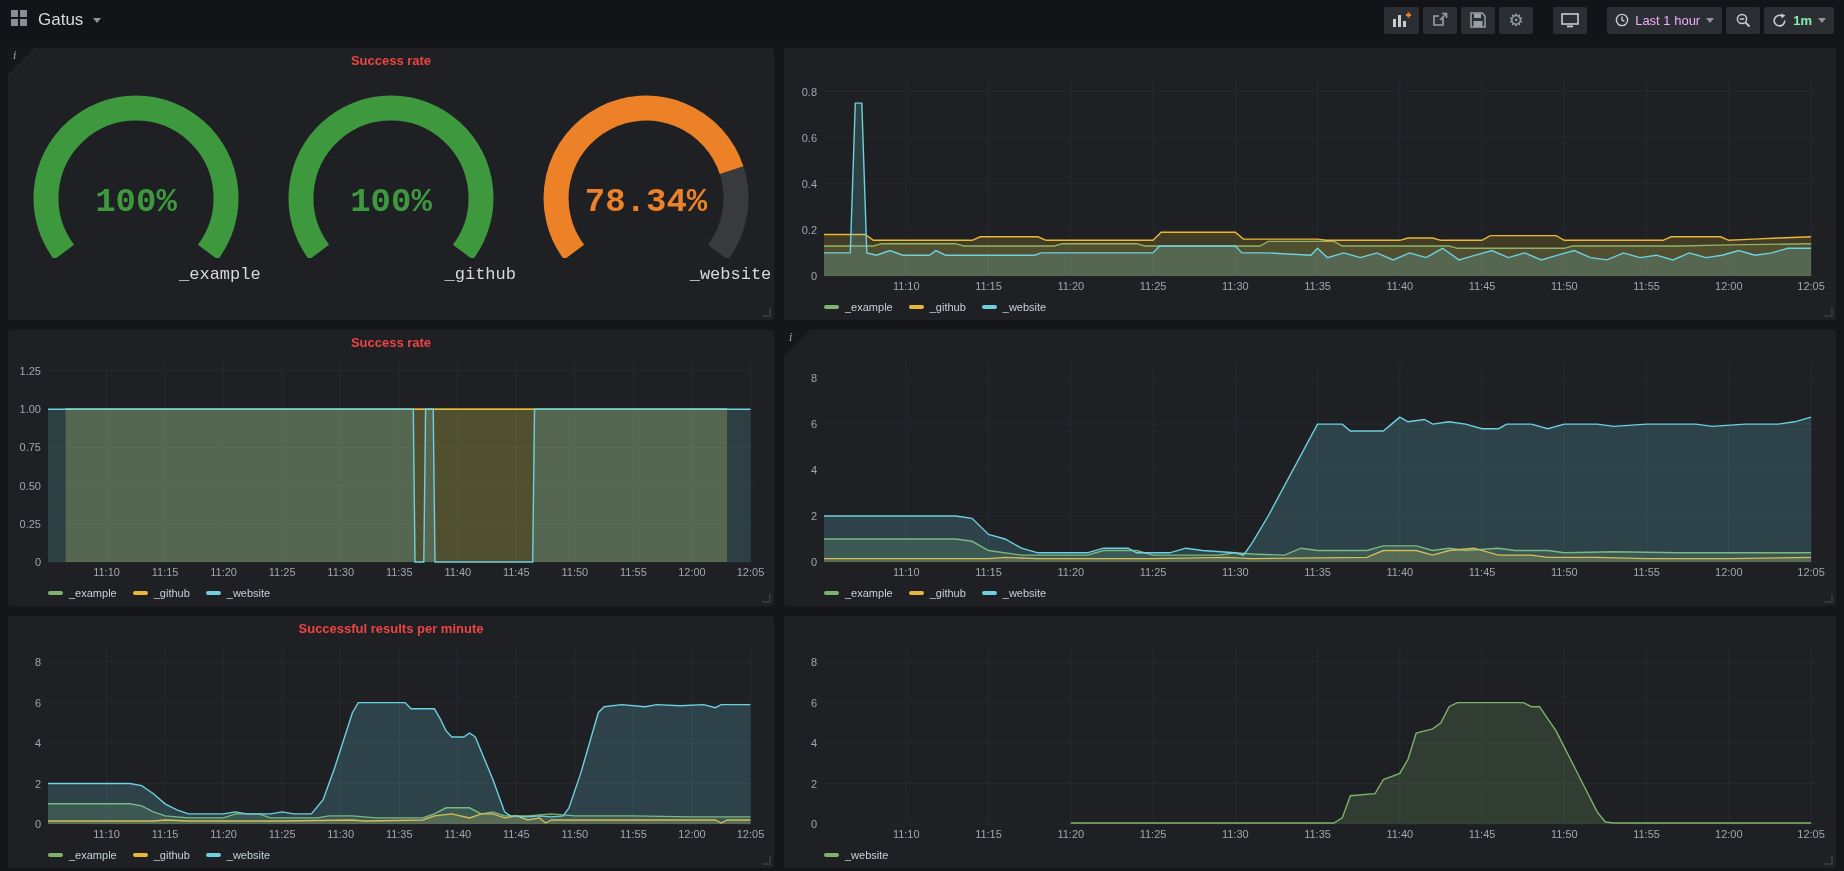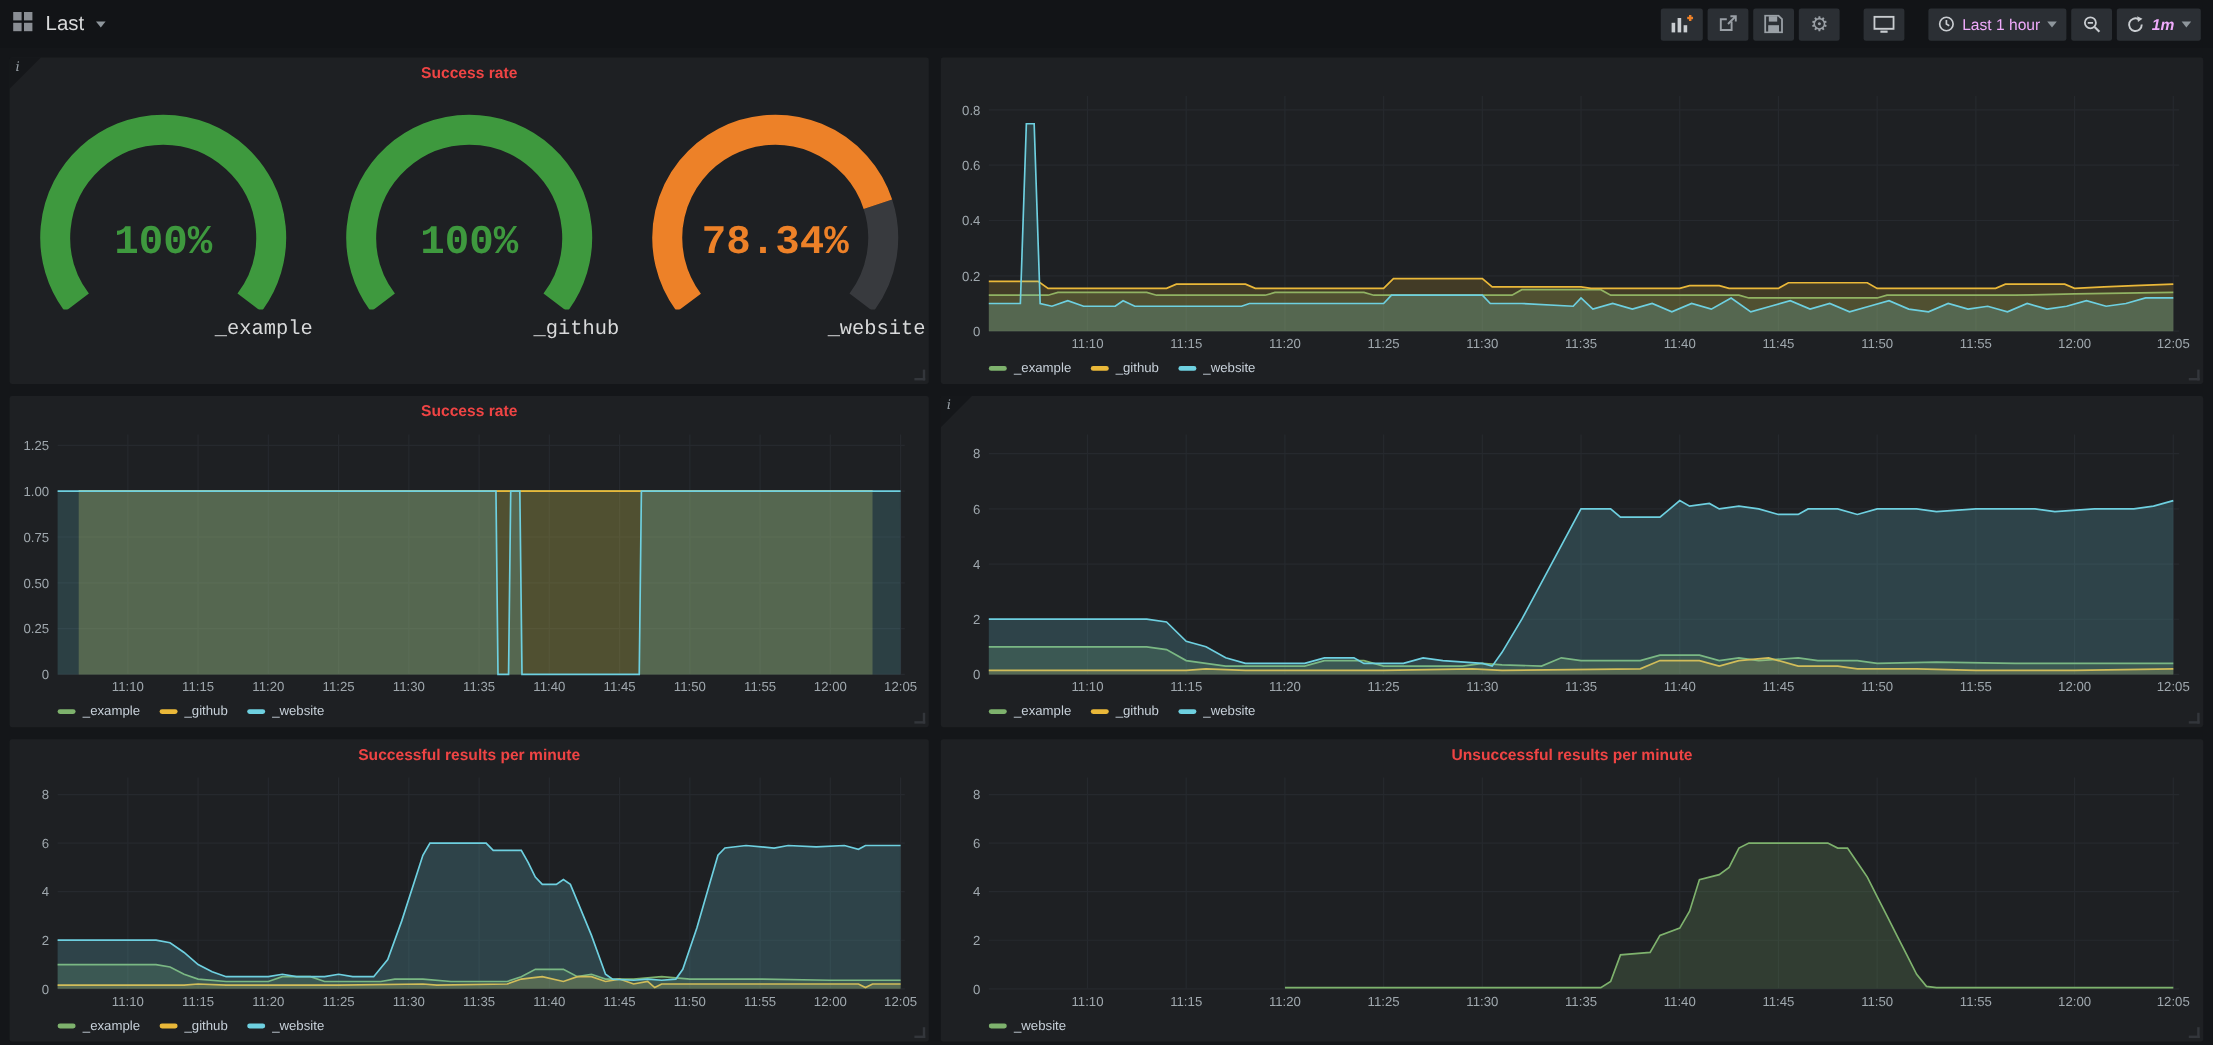--- a/index.html
+++ b/index.html
@@ -16,21 +16,21 @@
   .dash-title{color:#d8d9da;font-size:17px;}
   .caret{width:0;height:0;border-left:4px solid transparent;border-right:4px solid transparent;
     border-top:5px solid #8e969c;display:inline-block;}
   .nav-right{margin-left:auto;display:flex;align-items:center;}
   .navbtn{height:27px;min-width:34px;background:#2b2f34;border:none;border-radius:2px;
     display:flex;align-items:center;justify-content:center;gap:6px;margin-left:4px;
     padding:0 8px;color:#9aa0a6;cursor:pointer;font-family:inherit;}
   .navbtn svg{display:block;}
   .navgap{width:16px;}
   .time-label{color:#f0abfc;font-size:13px;}
-  .refresh-label{color:#f0abfc;font-size:13px;font-weight:bold;font-style:italic;}
+  .refresh-label{color:#86efac;font-size:13px;font-weight:bold;}
   .gear-glyph{font-size:17px;line-height:17px;color:#9aa0a6;}
   
   .panel{position:absolute;background:#1e2023;border-radius:2px;}
   .panel-title{height:26px;line-height:26px;text-align:center;color:#ef4444;
     font-size:13px;font-weight:bold;cursor:pointer;}
   .chart-body{position:absolute;left:4px;right:4px;top:26px;bottom:26px;}
   .legend{position:absolute;left:40px;bottom:4px;height:18px;display:flex;gap:16px;align-items:center;}
   .legend-item{display:flex;align-items:center;cursor:pointer;}
   .legend-dash{width:15px;height:4px;border-radius:2px;display:inline-block;margin-right:6px;}
   .legend-label{font-size:11px;color:#c7d0d9;}
@@ -53,21 +53,21 @@
 <header class="navbar">
   <div class="nav-left">
     <span>
       <svg width="18" height="18" viewBox="0 0 18 18">
         <rect x="1" y="1" width="7" height="7" fill="#8a8e94"></rect>
           <rect x="10" y="1" width="7" height="7" fill="#8a8e94"></rect>
         <rect x="1" y="10" width="7" height="7" fill="#8a8e94"></rect>
           <rect x="10" y="10" width="7" height="7" fill="#8a8e94"></rect>
       </svg>
     </span>
-    <span class="dash-title">Last</span>
+    <span class="dash-title">Gatus</span>
     <span class="caret"></span>
   </div>
 
   <div class="nav-right">
     <button class="navbtn">
       <svg width="19" height="16" viewBox="0 0 19 16">
         <rect x="1" y="7" width="3" height="8" fill="#c9cdd1"></rect>
         <rect x="6" y="3" width="3" height="12" fill="#c9cdd1"></rect>
         <rect x="11" y="9" width="3" height="6" fill="#c9cdd1"></rect>
         <rect x="14" y="2" width="5" height="2" fill="#ED8128"></rect>
@@ -389,21 +389,20 @@
       </span>
       <span class="legend-item">
         <span class="legend-dash" style="background: rgb(110, 208, 224);"></span>
         <span class="legend-label">_website</span>
       </span>
     </div>
   <div class="resize-handle"></div>
 </section>
 
 <section class="panel" style="left:784px;top:616px;width:1052px;height:252px">
-  <div class="panel-title">Unsuccessful results per minute</div>
   <div class="chart-body"><svg width="1044" height="200">
         <line x1="118.25538971807629" x2="118.25538971807629" y1="6" y2="182" stroke="#26292e" stroke-width="1"></line>
         <text x="118.25538971807629" y="196" text-anchor="middle" fill="#9fa7ad" font-size="11">11:10</text>
         <line x1="200.51077943615257" x2="200.51077943615257" y1="6" y2="182" stroke="#26292e" stroke-width="1"></line>
         <text x="200.51077943615257" y="196" text-anchor="middle" fill="#9fa7ad" font-size="11">11:15</text>
         <line x1="282.76616915422886" x2="282.76616915422886" y1="6" y2="182" stroke="#26292e" stroke-width="1"></line>
         <text x="282.76616915422886" y="196" text-anchor="middle" fill="#9fa7ad" font-size="11">11:20</text>
         <line x1="365.02155887230515" x2="365.02155887230515" y1="6" y2="182" stroke="#26292e" stroke-width="1"></line>
         <text x="365.02155887230515" y="196" text-anchor="middle" fill="#9fa7ad" font-size="11">11:25</text>
         <line x1="447.27694859038144" x2="447.27694859038144" y1="6" y2="182" stroke="#26292e" stroke-width="1"></line>

